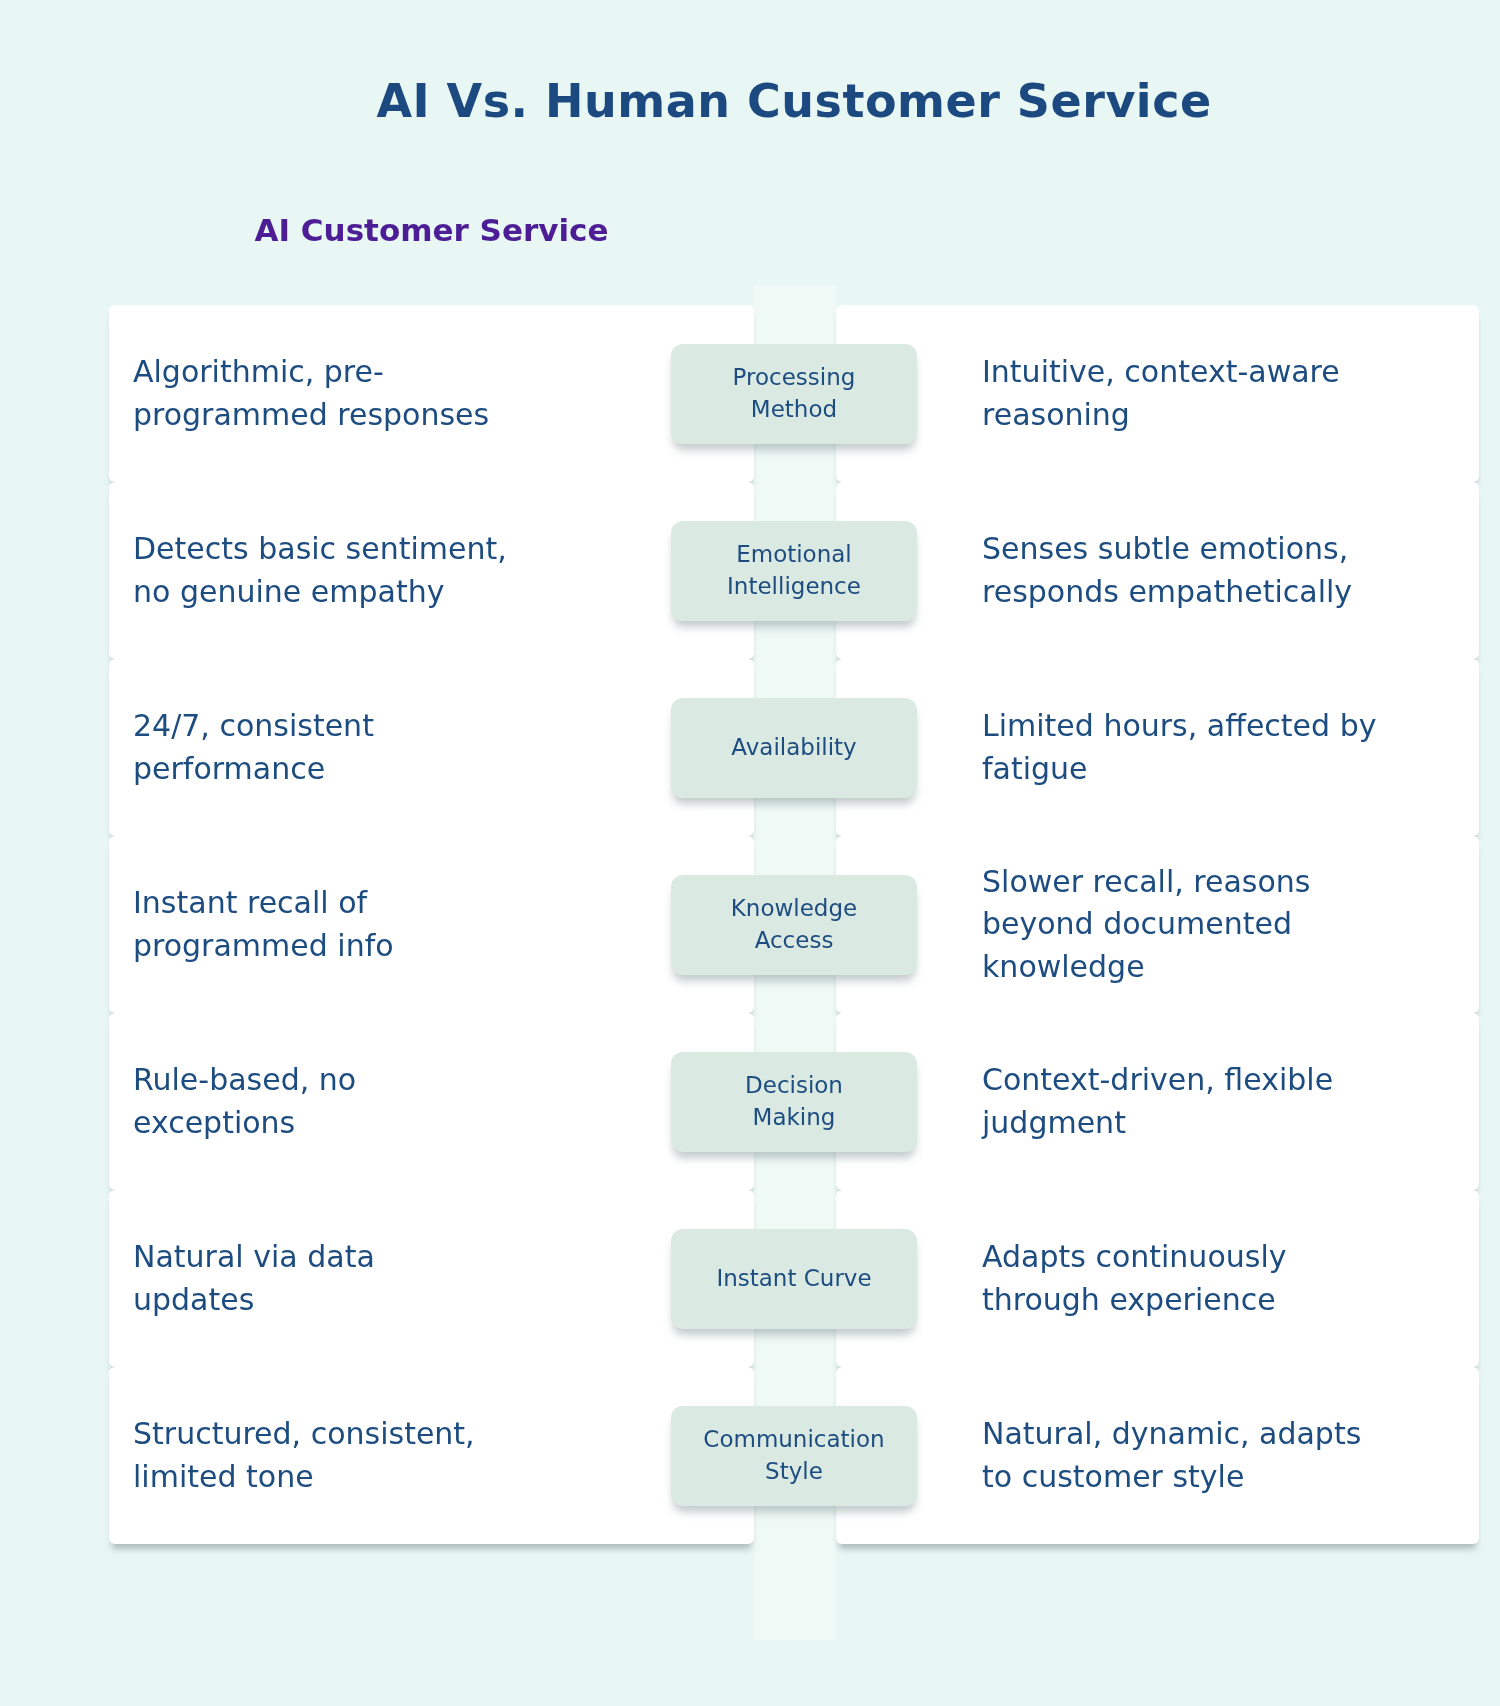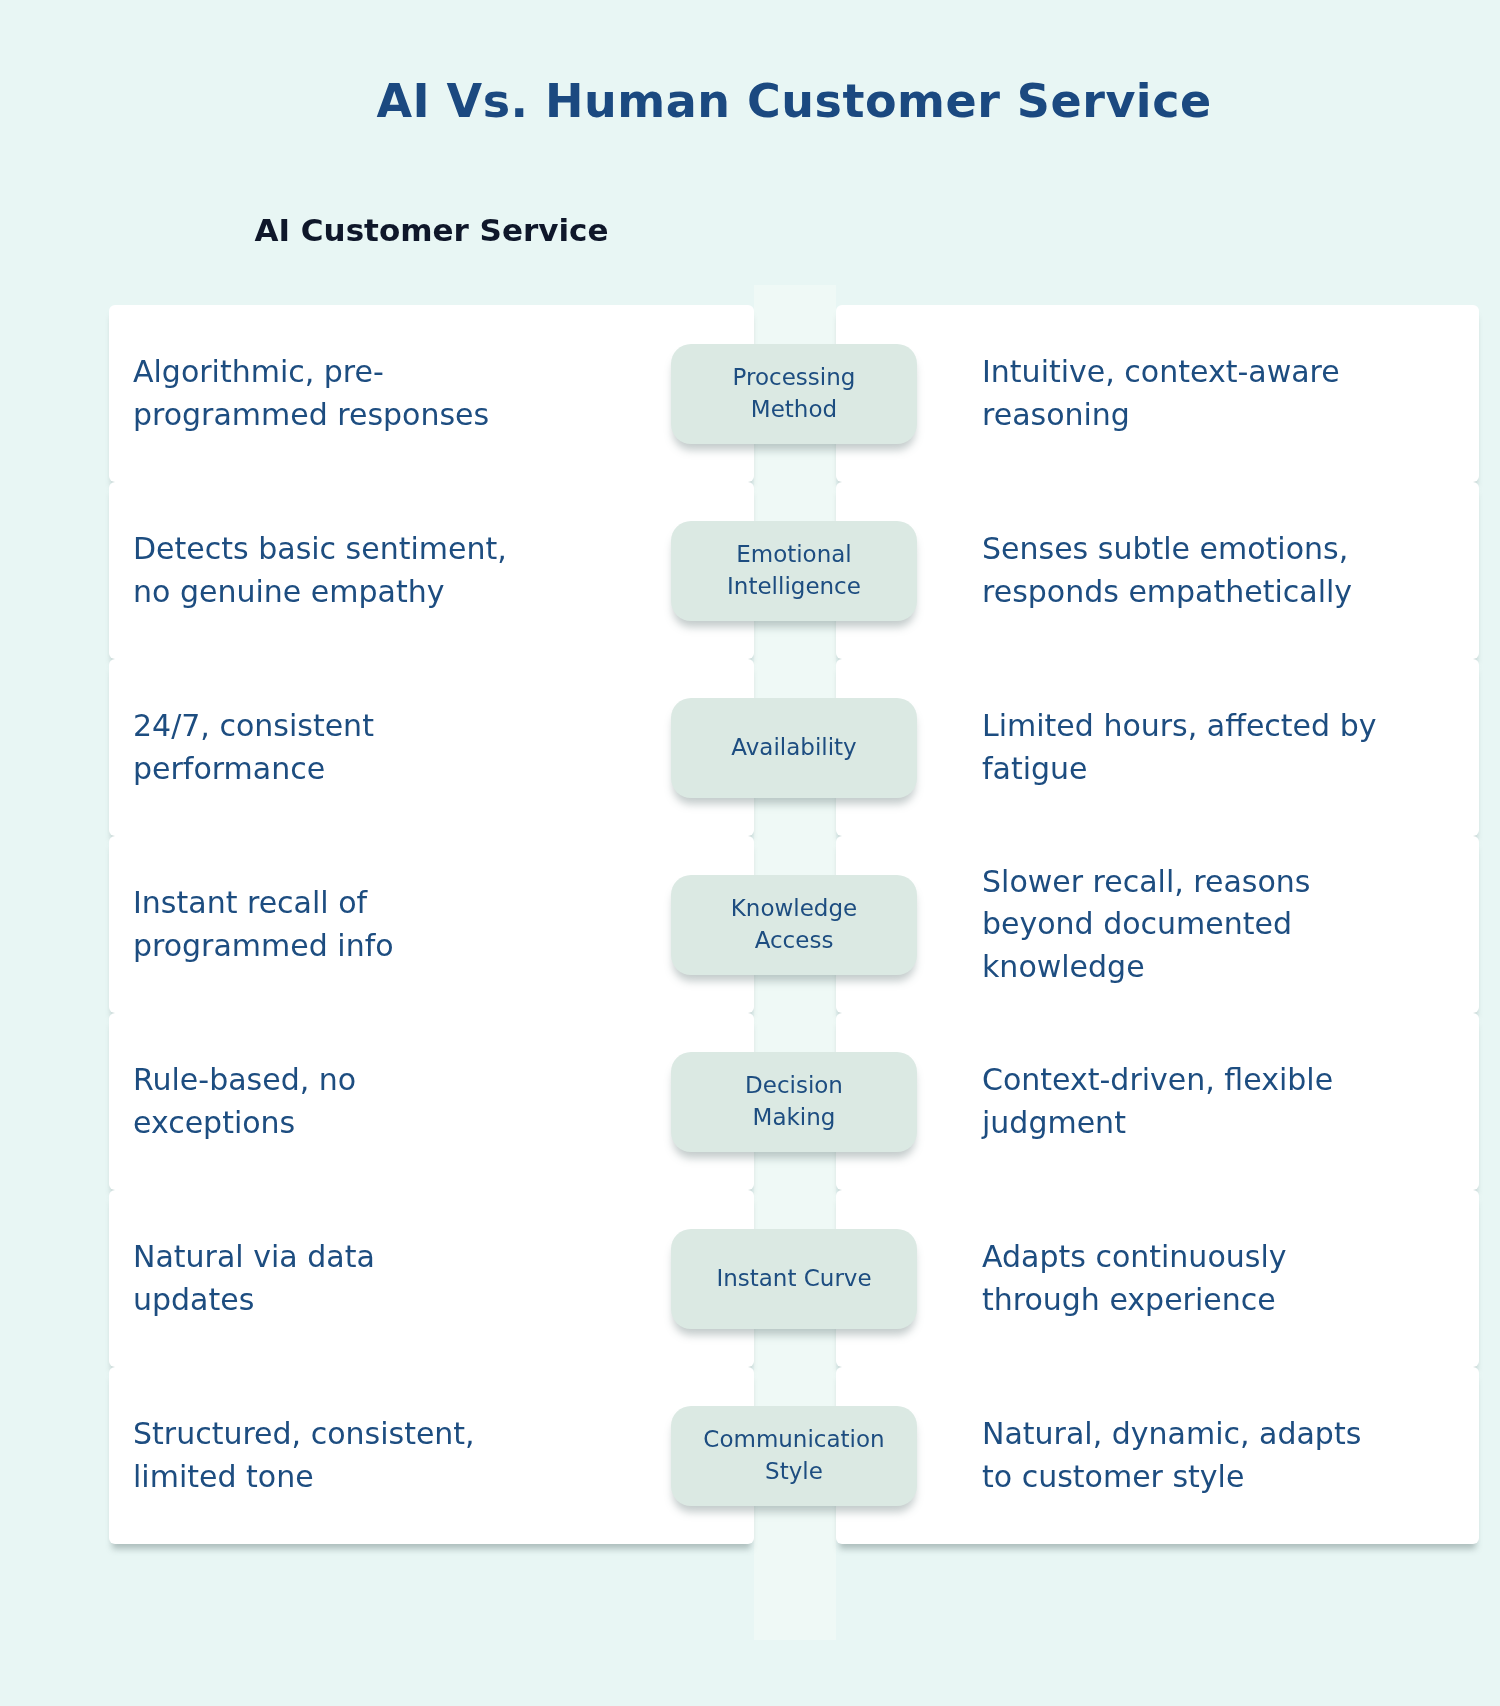--- a/index.html
+++ b/index.html
@@ -25,21 +25,21 @@
     font-weight: bold;
     letter-spacing: 0.5px;
     color: #1b4980;
   }
   .col-header {
     position: absolute;
     top: 212px;
     text-align: center;
     font-size: 31px;
     font-weight: bold;
-    color: #0f172a;
+    color: #4c1d95;
   }
   .col-header.left  { left: 65px;  width: 645px; }
   .col-header.right { left: 792px; width: 643px; transform: translateX(-46px); }
 
   .center-strip {
     position: absolute;
     left: 710px;
     top: 285px;
     width: 82px;
     height: 1355px;
@@ -85,21 +85,21 @@
   .pill {
     position: absolute;
     left: 50%;
     top: 50%;
     transform: translate(-50%, -50%);
     box-sizing: border-box;
     min-width: 246px;
     min-height: 100px;
     padding: 12px 22px;
     background: #dbe9e3;
-    border-radius: 20px;
+    border-radius: 12px;
     box-shadow: 0 8px 9px -2px rgba(104, 124, 124, 0.4);
     display: flex;
     align-items: center;
     justify-content: center;
     text-align: center;
     font-size: 23px;
     line-height: 1.35;
     color: #1d4d80;
     white-space: pre-line;
     z-index: 2;

